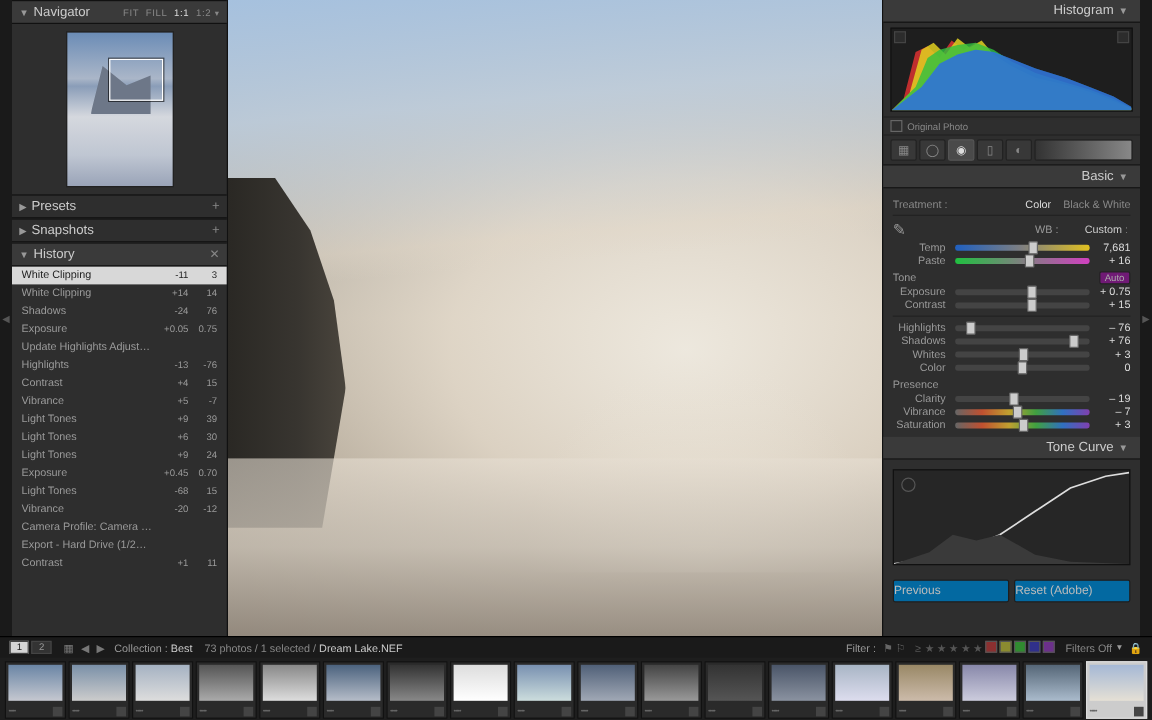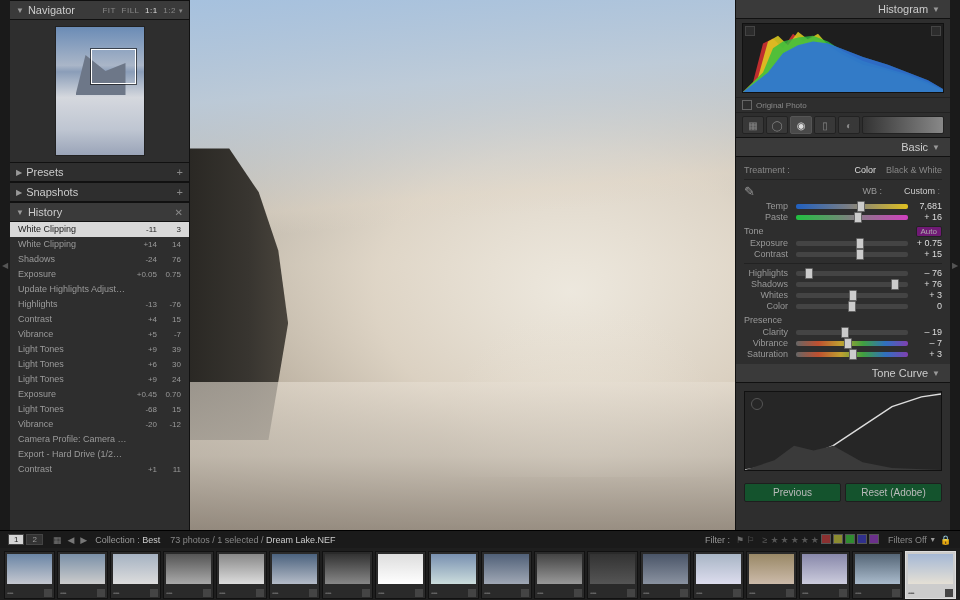--- a/index.html
+++ b/index.html
@@ -24,21 +24,21 @@
   .nav-img { width: 90px; height: 130px; background: linear-gradient(to bottom, #6b8cb6 0%, #aab6c8 30%, #8a9db8 35%, #d5d8de 55%, #bfc6d2 80%, #9aa4b8 100%); position: relative; border: 1px solid #222; }
   .nav-img .peak { position: absolute; top: 28px; left: 20px; width: 50px; height: 40px; background: #6d7788; clip-path: polygon(0% 100%, 20% 0%, 60% 40%, 100% 20%, 100% 100%); }
   .nav-img .crop { position: absolute; top: 22px; left: 35px; width: 45px; height: 35px; border: 1px solid #fff; box-shadow: 0 0 0 1px rgba(0,0,0,.6); }
   .history-list { flex: 1; overflow: hidden; font-size: 9px; }
   .hist-row { display: flex; padding: 1px 8px; color: #9a9a9a; line-height: 13px; }
   .hist-row.selected { background: #d8d8d8; color: #222; }
   .hist-row .name { flex: 1; white-space: nowrap; overflow: hidden; text-overflow: ellipsis; }
   .hist-row .v1 { width: 30px; text-align: right; font-size: 8px; }
   .hist-row .v2 { width: 24px; text-align: right; font-size: 8px; }
   .copy-paste { display: flex; gap: 4px; padding: 4px; }
-  .btn { flex: 1; background: #14532d; border: 1px solid #1e1e1e; border-radius: 2px; text-align: center; padding: 3px 0; font-size: 10px; color: #bbb; cursor: pointer; }
+  .btn { flex: 1; background: #0369a1; border: 1px solid #1e1e1e; border-radius: 2px; text-align: left; padding: 3px 0; font-size: 10px; color: #bbb; cursor: pointer; }
 
   
   .center { flex: 1; background: #414141; position: relative; overflow: hidden; }
   .photo { position: absolute; inset: 0; background:
     linear-gradient(175deg, rgba(166,193,222,1) 0%, rgba(190,205,220,.9) 18%, rgba(225,215,200,.4) 38%, rgba(225,215,200,0) 42%),
     radial-gradient(ellipse 120% 90% at 70% 55%, rgba(240,235,225,.95) 0%, rgba(230,220,205,.85) 30%, rgba(200,190,175,.6) 55%, rgba(150,140,128,.3) 75%),
     linear-gradient(to bottom, #8b9aaa 0%, #b8b2a5 50%, #968a78 75%, #6a6258 100%);
   }
   .photo .ridge { position: absolute; left: 0; top: 28%; width: 18%; height: 55%; background: linear-gradient(to right, #2a2824, #383530 60%, #4a453d); clip-path: polygon(0% 0%, 40% 0%, 70% 15%, 90% 35%, 100% 60%, 80% 100%, 0% 100%); }
   .photo .snow { position: absolute; left: 0; bottom: 0; width: 100%; height: 28%; background: linear-gradient(to bottom, rgba(230,222,210,.6) 0%, rgba(200,192,180,.8) 50%, rgba(150,140,128,.9) 100%); }

